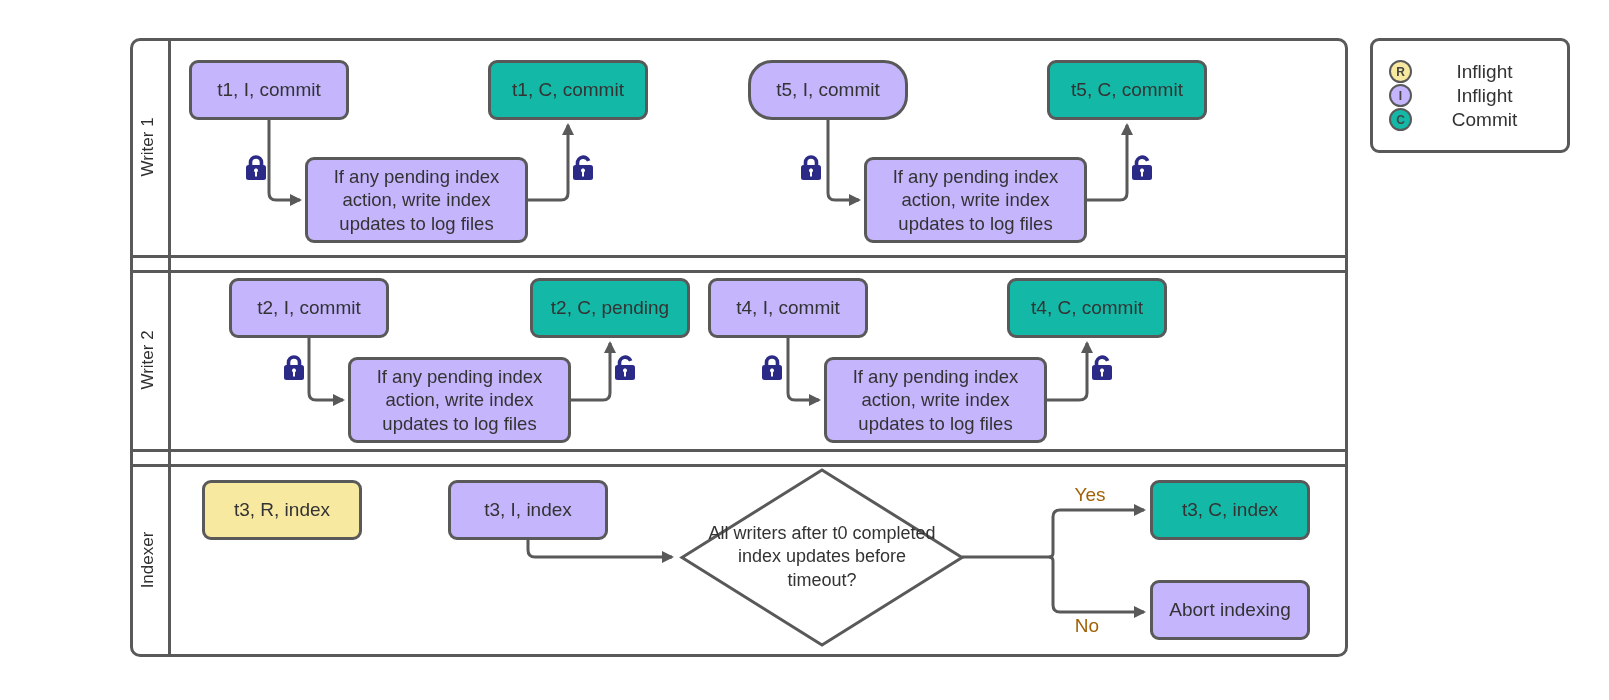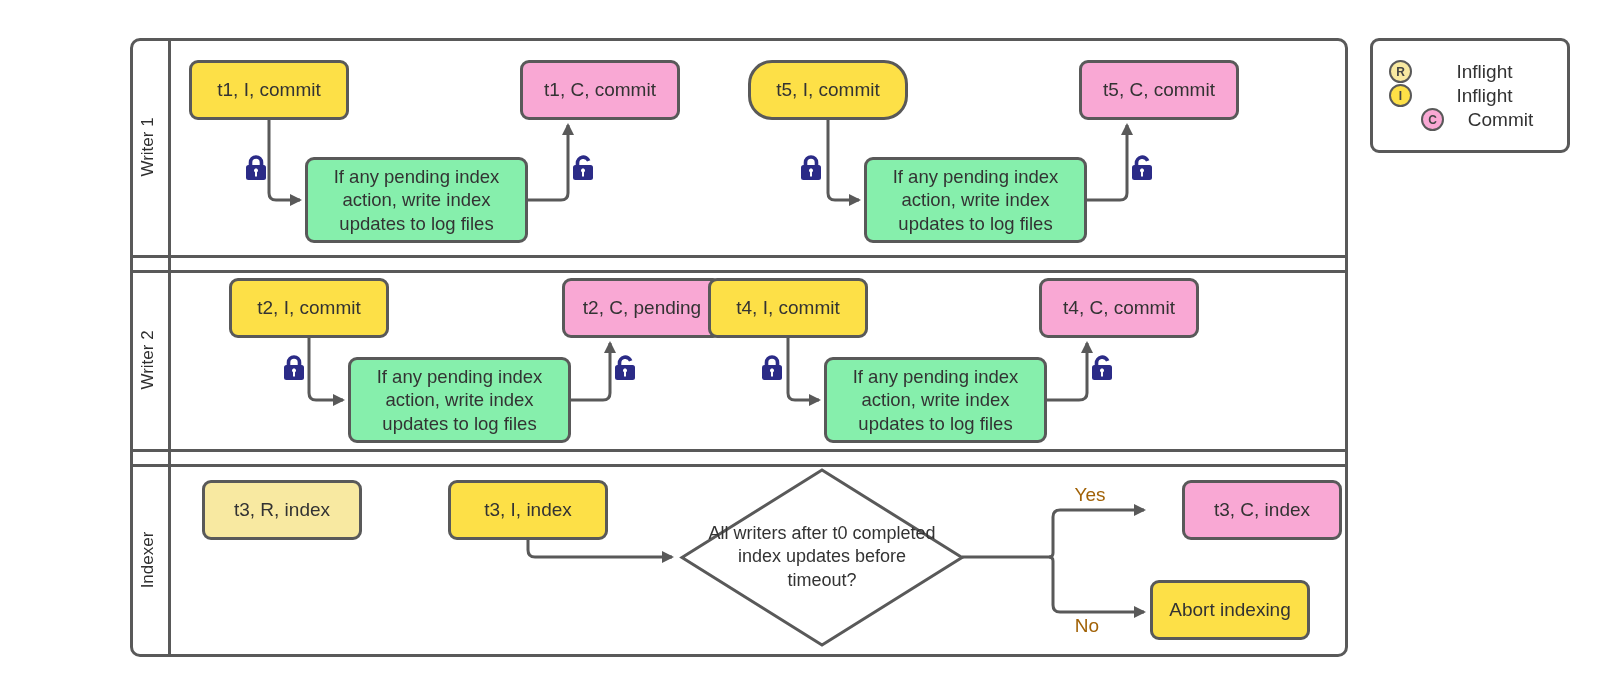--- a/index.html
+++ b/index.html
@@ -9,24 +9,24 @@
 
   
   .pool{left:130px;top:38px;width:1218px;height:619px;border:3px solid #595959;border-radius:10px;}
   .vsep{left:168px;top:38px;width:3px;height:619px;background:#595959;}
   .hline{left:130px;width:1218px;height:3px;background:#595959;}
 
   
   .node{display:flex;align-items:center;justify-content:center;text-align:center;
         border:3px solid #595959;border-radius:9px;font-size:19px;line-height:1.25;}
   .state{width:160px;height:60px;}
-  .inflight{background:#fde047;}
-  .commit{background:#f9a8d4;margin-left:32px;}
+  .inflight{background:#c4b5fd;}
+  .commit{background:#14b8a6;}
   .requested{background:#f8e9a1;}
-  .process{background:#86efac;width:223px;height:86px;font-size:18.5px;padding:16px 10px;}
+  .process{background:#c4b5fd;width:223px;height:86px;font-size:18.5px;padding:16px 10px;}
 
   .lane-label{width:160px;height:22px;text-align:center;font-size:17px;color:#2f2f2f;
               transform:translate(-50%,-50%) rotate(-90deg);}
 
   .diamond-text{width:234px;text-align:center;font-size:18px;line-height:1.3;
                 transform:translate(-50%,-50%);}
   .branch-label{width:70px;text-align:center;font-size:19px;color:#a16207;}
 
   
   .legend{left:1370px;top:38px;width:200px;height:115px;border:3px solid #595959;border-radius:9px;

